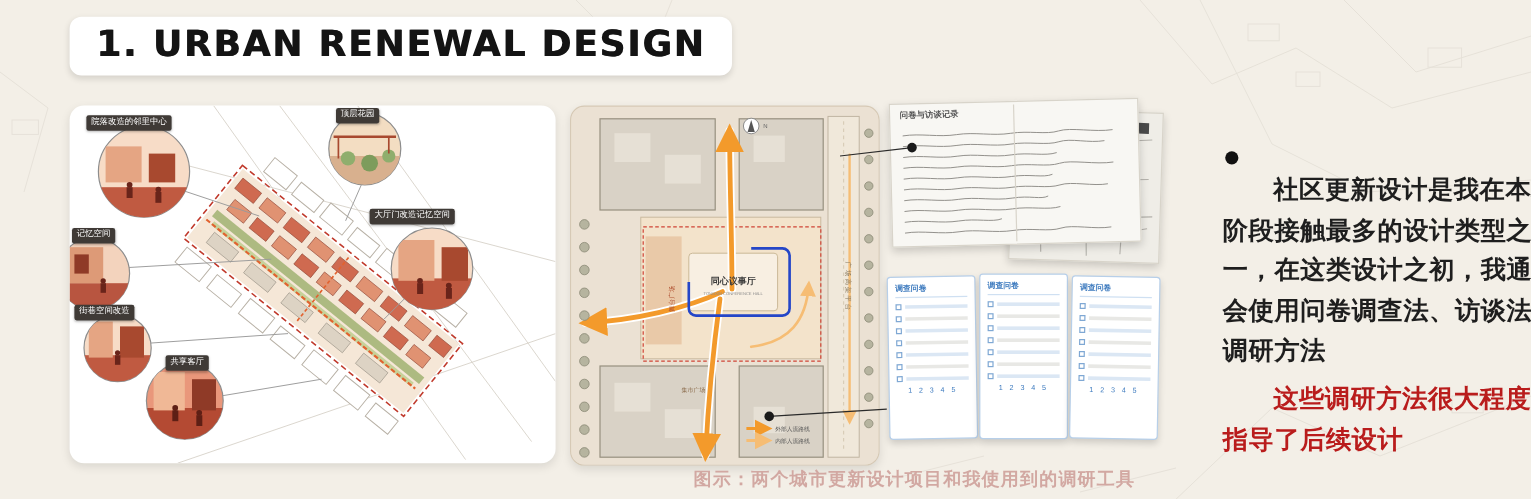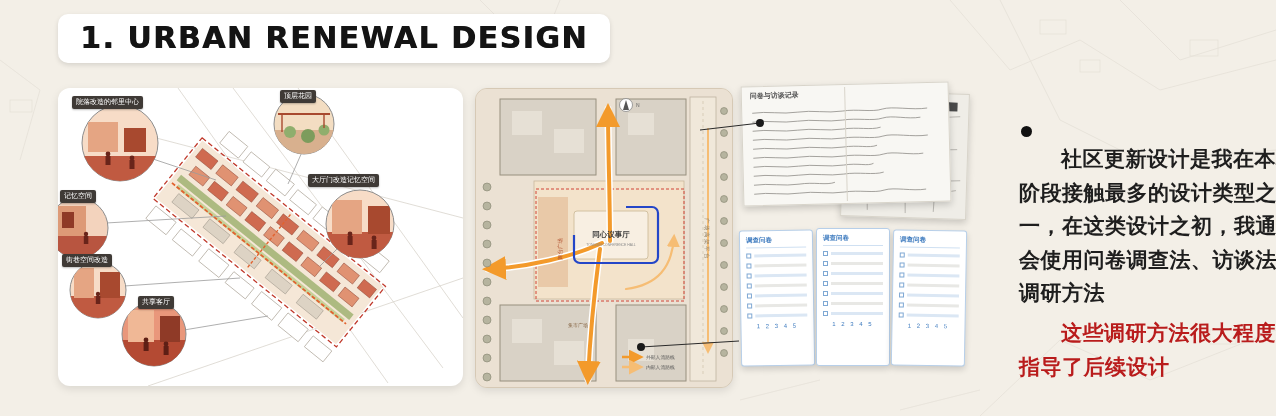--- a/index.html
+++ b/index.html
@@ -545,14 +545,15 @@
     <circle cx="760" cy="123" r="4" fill="#1a1a1a"></circle>
     <circle cx="641" cy="347" r="4" fill="#1a1a1a"></circle>
   </svg>
 
   <div class="commentary">
     <span class="bullet"></span>
     <p class="para">社区更新设计是我在本科阶段接触最多的设计类型之一，在这类设计之初，我通常会使用问卷调查法、访谈法等调研方法</p>
     <p class="para hl">这些调研方法很大程度上指导了后续设计</p>
   </div>
 
+  <div class="caption">图示：两个城市更新设计项目和我使用到的调研工具</div>
 
 </div>
 
 </body></html>

